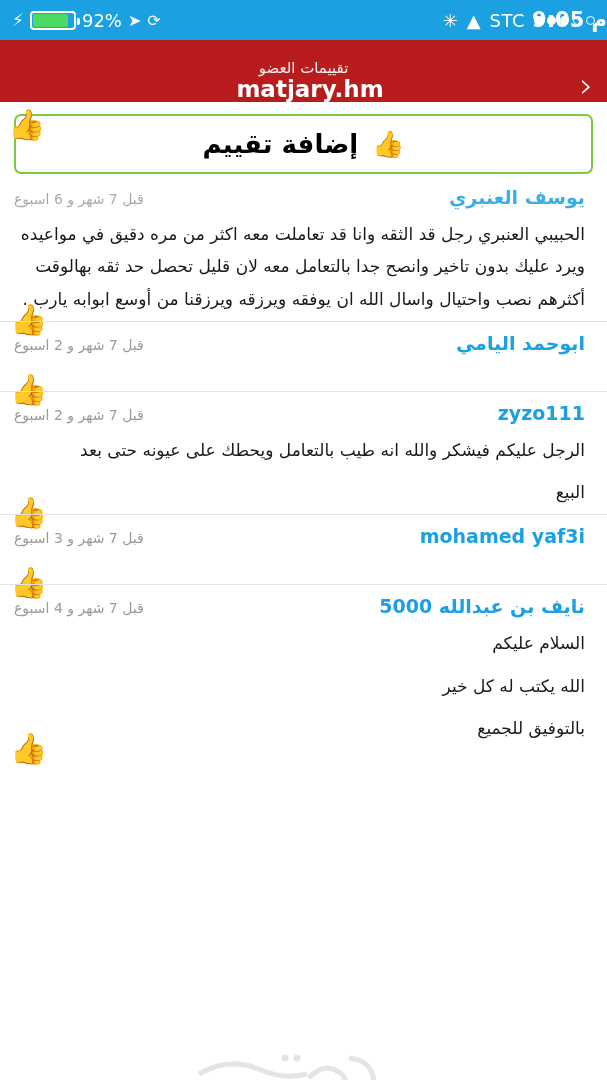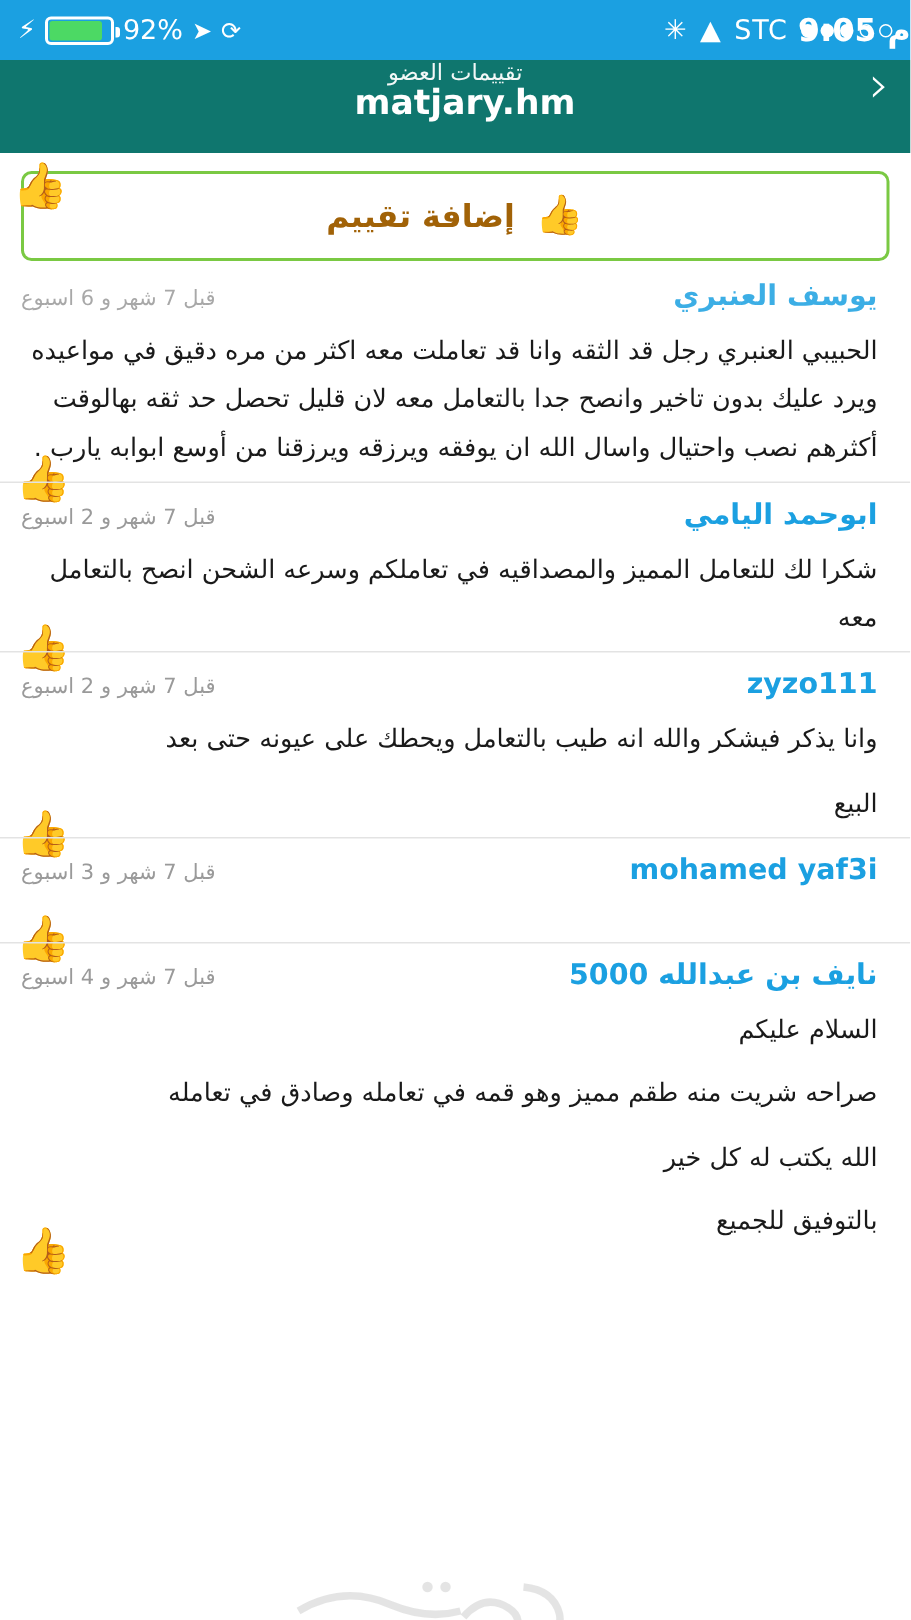--- a/index.html
+++ b/index.html
@@ -71,24 +71,24 @@
   .dots { display: flex; align-items: center; gap: 4px; }
   .dots i {
     width: 9px; height: 9px; border-radius: 50%;
     background: #ffffff; display: block;
   }
   .dots i.hollow { background: transparent; border: 1.5px solid #ffffff; }
 
   
   .navbar {
     height: 62px;
-    background: #0f766e;
+    background: #b91c1c;
     color: #ffffff;
     display: flex;
-    align-items: flex-start;
+    align-items: flex-end;
     position: relative;
     padding: 0 14px;
   }
   .nav-titles {
     position: absolute;
     left: 0; right: 0;
     text-align: center;
     line-height: 1.1;
   }
   .nav-sub { font-size: 15px; opacity: .95; }
@@ -112,22 +112,22 @@
     border: 2px solid #7ac943;
     border-radius: 7px;
     height: 60px;
     display: flex;
     align-items: center;
     justify-content: center;
     gap: 14px;
     background: #ffffff;
   }
   .add-btn .label {
-    color: #a16207;
-    font-size: 21px;
+    color: #000000;
+    font-size: 26px;
     font-weight: bold;
   }
   .thumb {
     color: #3aa61b;
     font-size: 26px;
     line-height: 1;
   }
   .thumb-left-edge {
     position: absolute;
     left: 8px;
@@ -259,54 +259,50 @@
       <p>الحبيبي العنبري رجل قد الثقه وانا قد تعاملت معه اكثر من مره دقيق في مواعيده ويرد عليك بدون تاخير وانصح جدا بالتعامل معه لان قليل تحصل حد ثقه بهالوقت أكثرهم نصب واحتيال واسال الله ان يوفقه ويرزقه ويرزقنا من أوسع ابوابه يارب .</p>
     </div>
     <div class="rev-thumb">👍</div>
   </div>
 
   <div class="review">
     <div class="rev-head">
       <div class="rev-name">ابوحمد اليامي</div>
       <div class="rev-date">قبل 7 شهر و 2 اسبوع</div>
     </div>
-    <div class="rev-body">
-      <p>شكرا لك للتعامل المميز والمصداقيه في تعاملكم وسرعه الشحن انصح بالتعامل معه</p>
-    </div>
     <div class="rev-thumb">👍</div>
   </div>
 
   <div class="review">
     <div class="rev-head">
       <div class="rev-name">zyzo111</div>
       <div class="rev-date">قبل 7 شهر و 2 اسبوع</div>
     </div>
     <div class="rev-body">
-      <p>وانا يذكر فيشكر والله انه طيب بالتعامل ويحطك على عيونه حتى بعد</p>
+      <p>الرجل عليكم فيشكر والله انه طيب بالتعامل ويحطك على عيونه حتى بعد</p>
       <p>البيع</p>
     </div>
     <div class="rev-thumb">👍</div>
   </div>
 
   <div class="review">
     <div class="rev-head">
       <div class="rev-name">mohamed yaf3i</div>
       <div class="rev-date">قبل 7 شهر و 3 اسبوع</div>
     </div>
     <div class="rev-thumb">👍</div>
   </div>
 
   <div class="review">
     <div class="rev-head">
       <div class="rev-name">نايف بن عبدالله 5000</div>
       <div class="rev-date">قبل 7 شهر و 4 اسبوع</div>
     </div>
     <div class="rev-body">
       <p>السلام عليكم</p>
-      <p>صراحه شريت منه طقم مميز وهو قمه في تعامله وصادق في تعامله</p>
       <p>الله يكتب له كل خير</p>
       <p>بالتوفيق للجميع</p>
     </div>
     <div class="rev-thumb">👍</div>
   </div>
 
   <div class="watermark">
     <svg width="230" height="52" viewBox="0 0 230 52" aria-hidden="true">
       <path d="M10 30 q30 -18 62 -4 q24 10 46 4" fill="none" stroke="#8a8a8a" stroke-width="5"></path>
       <path d="M120 34 q14 -16 30 -6 q8 5 6 14" fill="none" stroke="#8a8a8a" stroke-width="5"></path>

